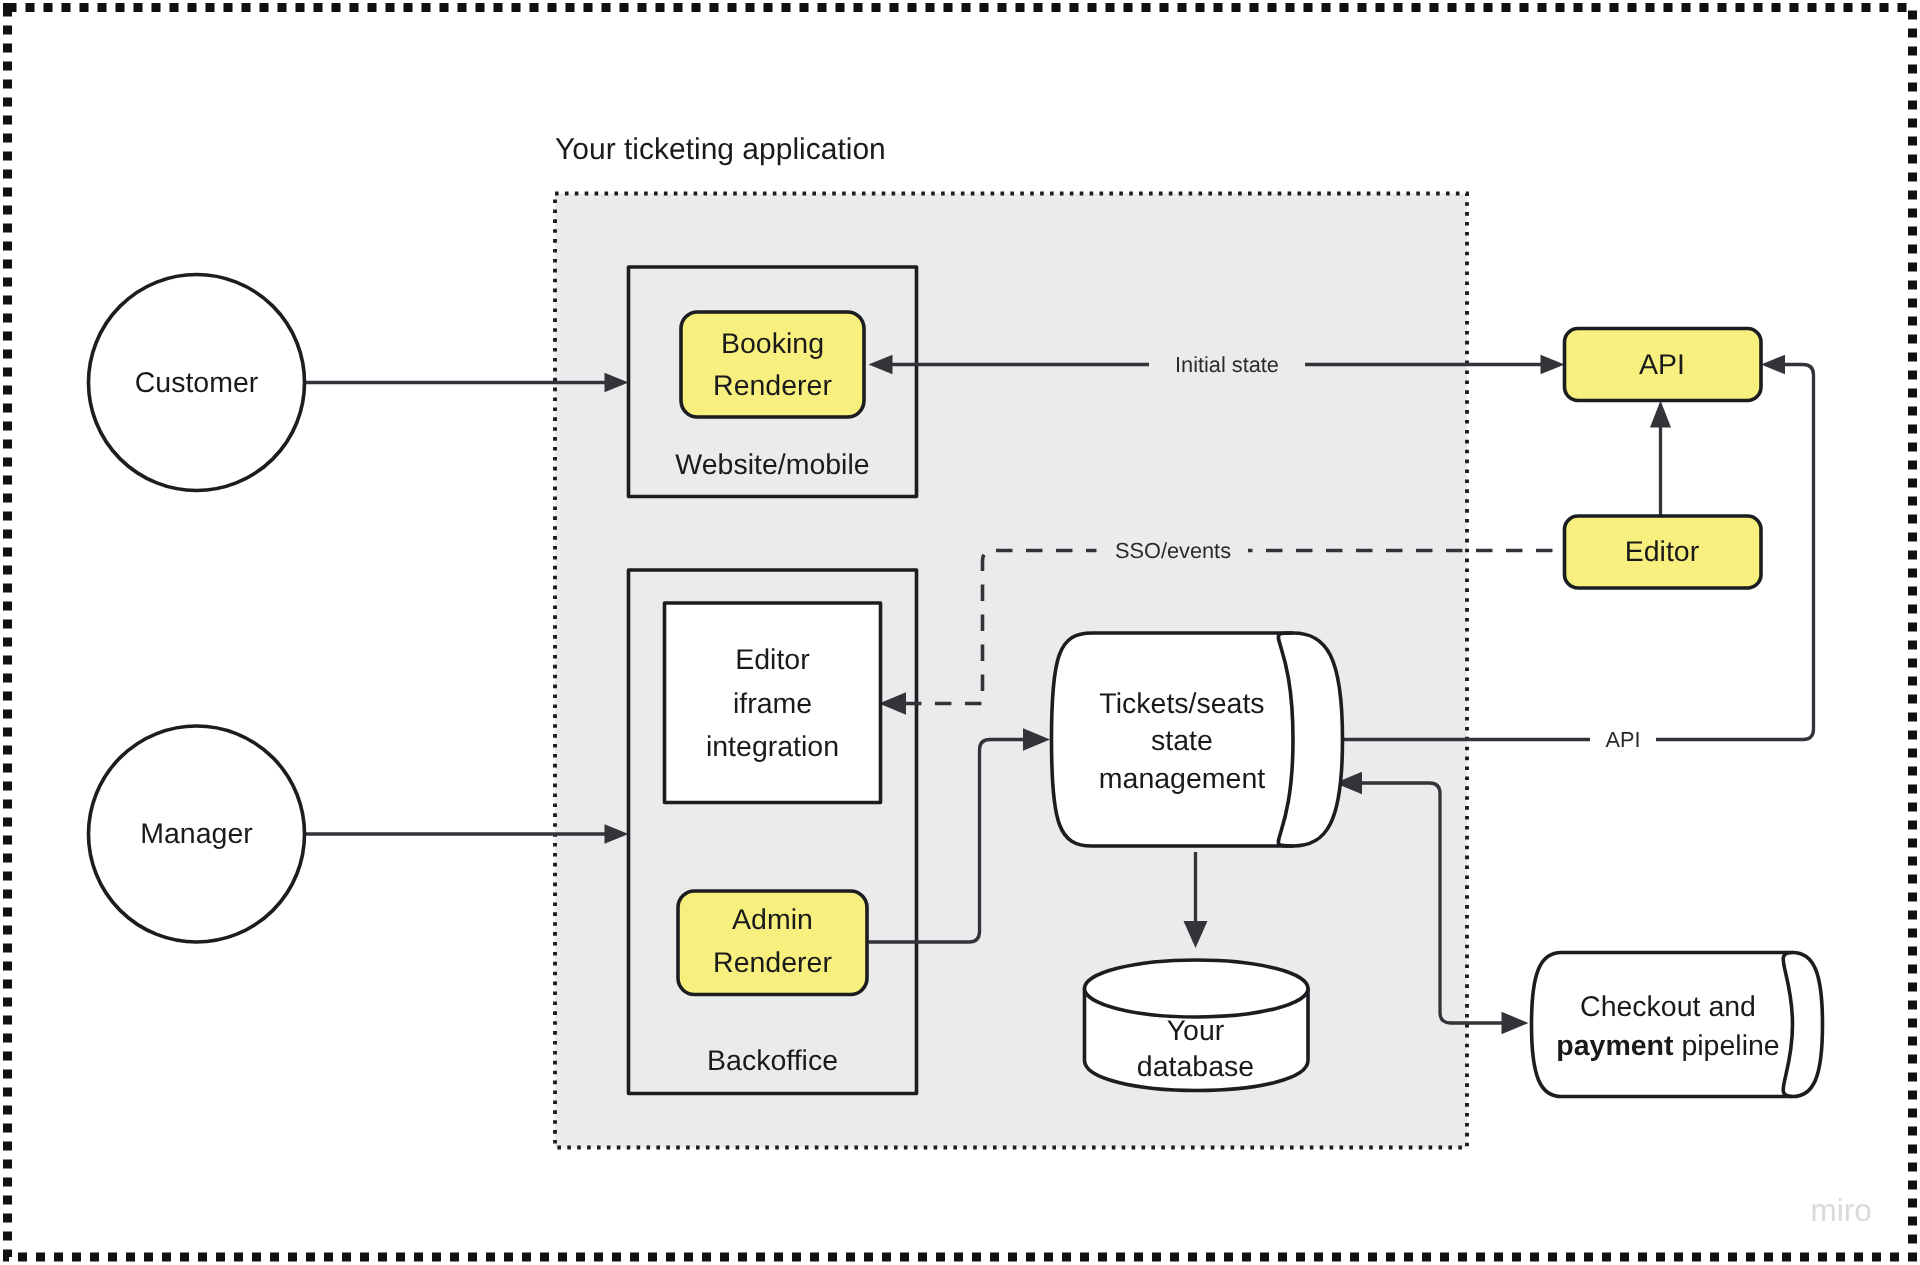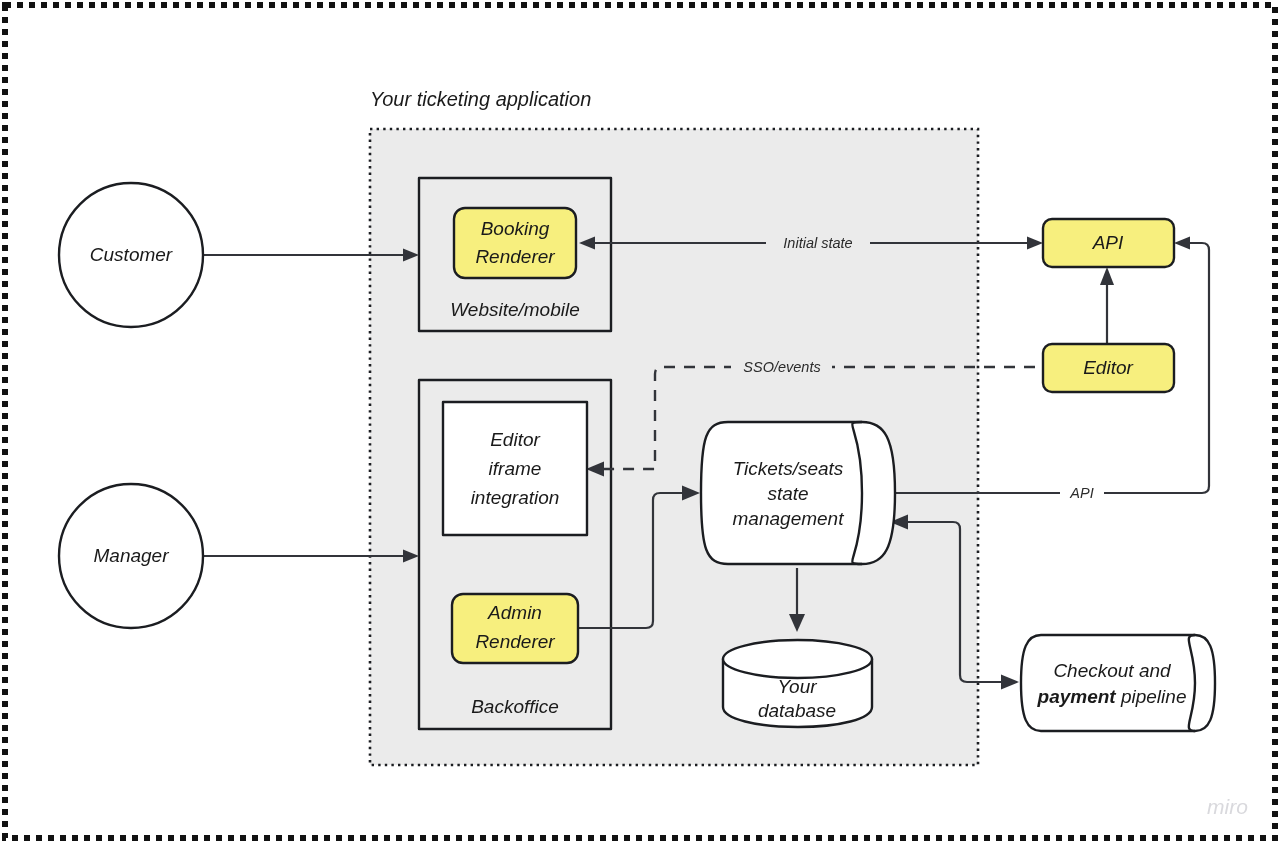--- a/index.html
+++ b/index.html
@@ -10,21 +10,20 @@
   }
   body {
     font-family: "Liberation Sans", sans-serif;
   }
   #canvas {
     position: relative;
     width: 1280px;
     height: 843px;
     background: #ffffff;
     overflow: hidden;
-    font-style: italic;
   }
   #diagram-svg {
     position: absolute;
     left: 0;
     top: 0;
     width: 1280px;
     height: 843px;
   }
   .shape-text {
     font-family: "Liberation Sans", sans-serif;

